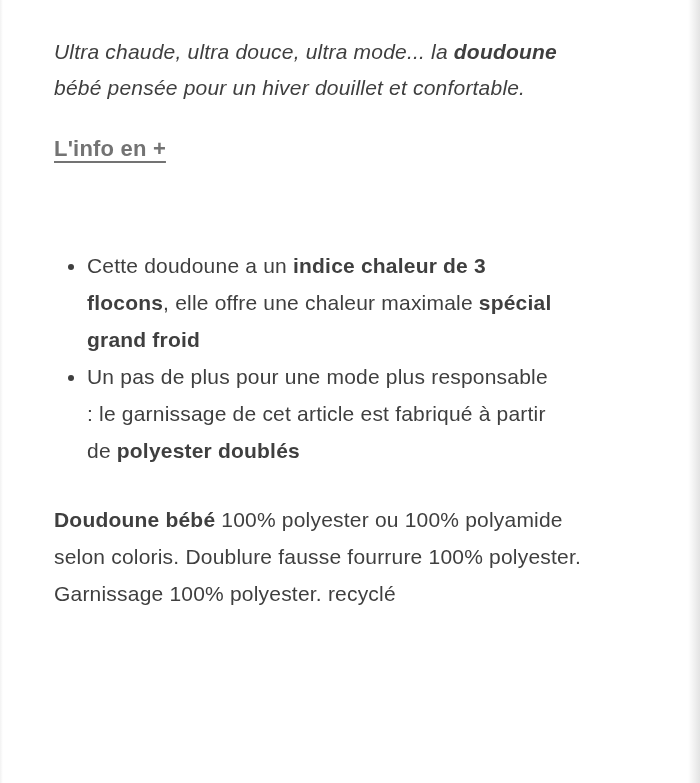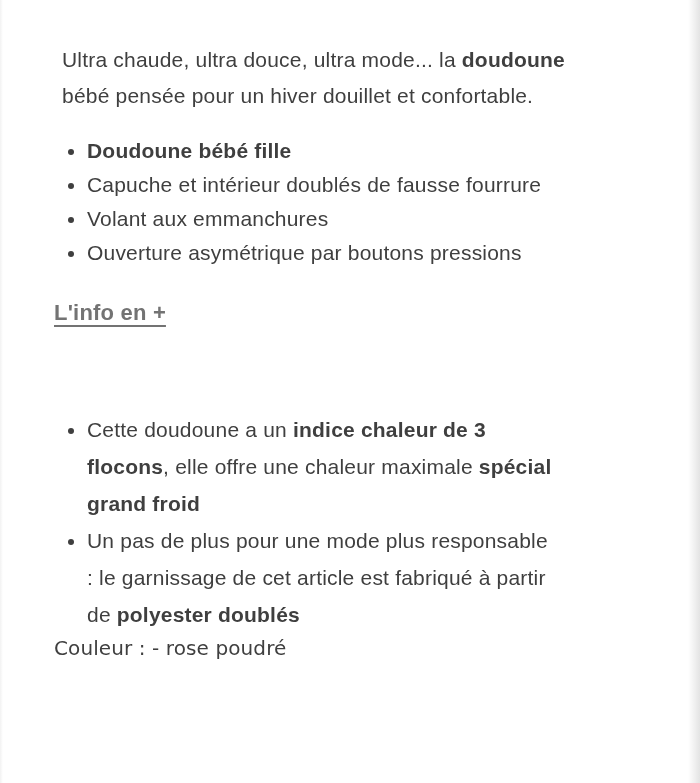--- a/index.html
+++ b/index.html
@@ -13,25 +13,26 @@
     overflow: hidden;
     position: relative;
   }
   .content {
     position: absolute;
     top: 34px;
     left: 54px;
     width: 540px;
   }
   p.intro {
-    margin: 8px;
+    margin: 0;
     font-size: 21px;
     line-height: 36px;
     letter-spacing: 0.2px;
     max-width: 528px;
+    font-style: italic;
   }
   strong { font-weight: 700; }
   ul {
     margin: 20px 0 0 0;
     padding-left: 33px;
     max-width: 500px;
   }
   ul li {
     font-size: 21px;
     letter-spacing: 0.2px;
@@ -81,33 +82,27 @@
     pointer-events: none;
   }
 </style>
 </head>
 <body>
 
 <div class="content">
 
   <p class="intro"><span>Ultra chaude, ultra douce, ultra mode... la </span><strong>doudoune</strong><span> bébé pensée pour un hiver douillet et confortable.</span></p>
 
-  <ul class="feature-list">
-    <li><strong>Doudoune bébé fille</strong></li>
-    <li><span>Capuche et intérieur doublés de fausse fourrure</span></li>
-    <li><span>Volant aux emmanchures</span></li>
-    <li><span>Ouverture asymétrique par boutons pressions</span></li>
-  </ul>
 
   <a class="info-link">L'info en +</a>
 
   <ul class="info-list">
     <li><span>Cette doudoune a un </span><strong>indice chaleur de 3 flocons</strong><span>, elle offre une chaleur maximale </span><strong>spécial grand froid</strong></li>
     <li><span>Un pas de plus pour une mode plus responsable : le garnissage de cet article est fabriqué à partir de </span><strong>polyester doublés</strong></li>
   </ul>
 
+  <p class="composition"><strong>Doudoune bébé</strong><span> 100% polyester ou 100% polyamide selon coloris. Doublure fausse fourrure 100% polyester. Garnissage 100% polyester. recyclé</span></p>
 
-  <p class="color-line">Couleur : - rose poudré</p>
 
 </div>
 
 <div class="edge-shadow-left"></div>
 <div class="edge-shadow-right"></div>
 
 </body></html>

